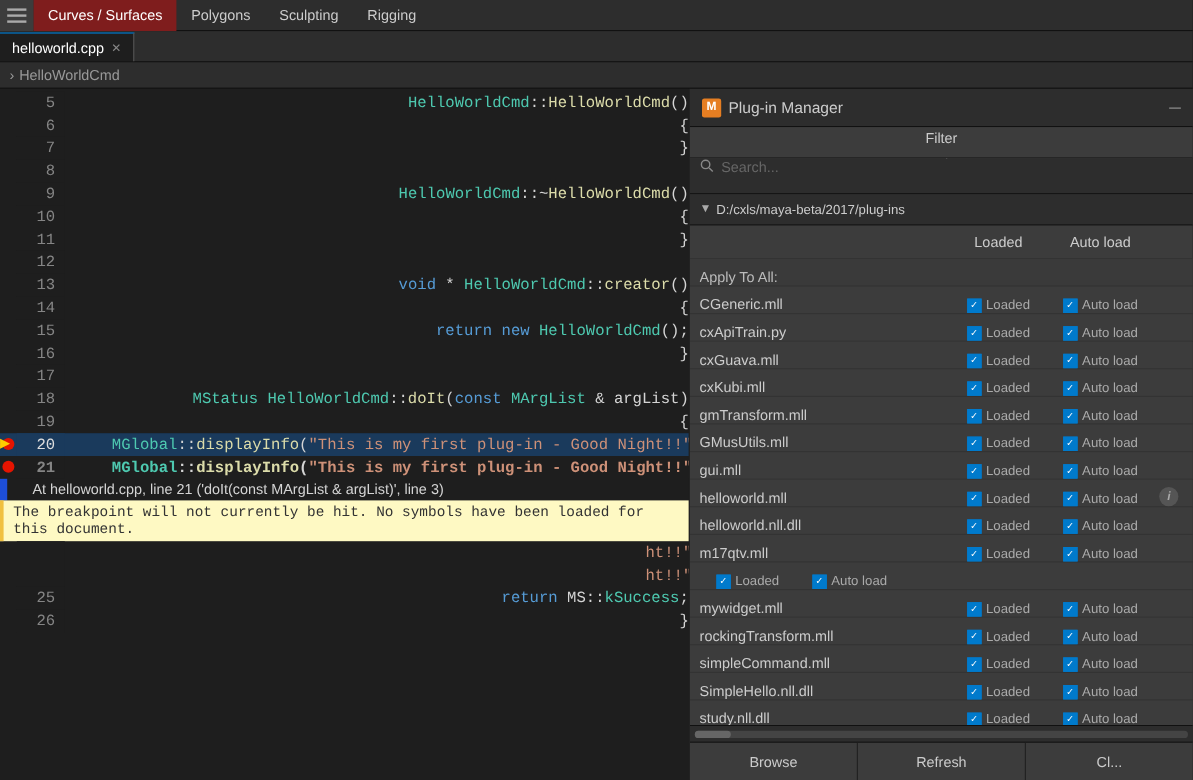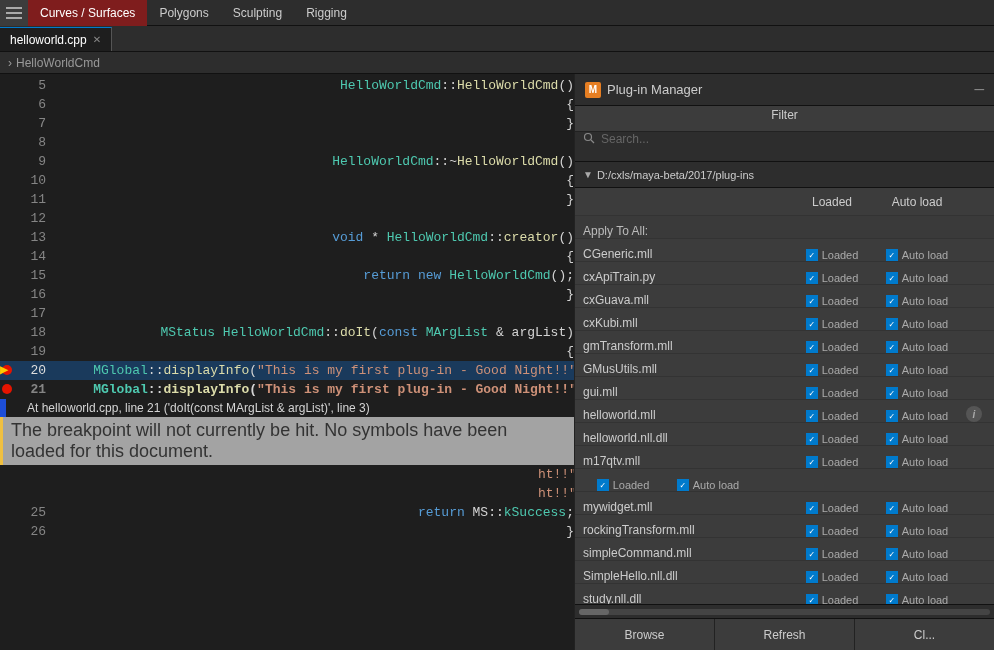--- a/index.html
+++ b/index.html
@@ -584,21 +584,21 @@
           <div class="bp-circle" style="width:10px; height:10px; position:absolute; left:2px; top:4px;"></div>
         </div>
         <div class="line-number">21</div>
         <div class="line-content">    <span class="cls">MGlobal</span>::<span class="fn">displayInfo</span>(<span class="str">"This is my first plug-in - Good Night!!"</span>);</div>
       </div>
 
       <div class="tooltip-line1" style="padding-left:21px; font-size:12px; font-family:Arial,sans-serif; color:#d4d4d4; background:#1e1e1e; border-left:6px solid #1d4ed8; margin:0;">
         <span>At helloworld.cpp, line 21 ('doIt(const MArgList &amp; argList)', line 3)</span>
       </div>
 
-      <div class="tooltip-line2" style="padding:3px 8px; font-size:18px; font-family:Liberation Sans, sans-serif; color:#333; background:#a3a3a3; border-left:3px solid #f0c040; margin:0;">
+      <div class="tooltip-line2" style="padding:3px 8px; font-size:12px; font-family:Liberation Mono, monospace; color:#333; background:#fef9c3; border-left:3px solid #f0c040; margin:0;">
         <span>The breakpoint will not currently be hit. No symbols have been loaded for this document.</span>
       </div>
 
       <div class="code-line">
         <div class="line-gutter"></div>
         <div class="line-number"></div>
         <div class="line-content">                                                             <span class="str">ht!!");</span></div>
       </div>
 
       <div class="code-line">

